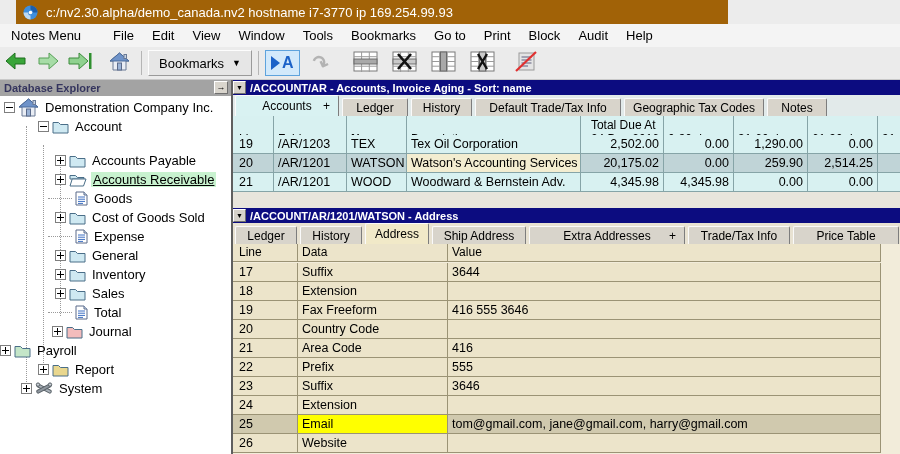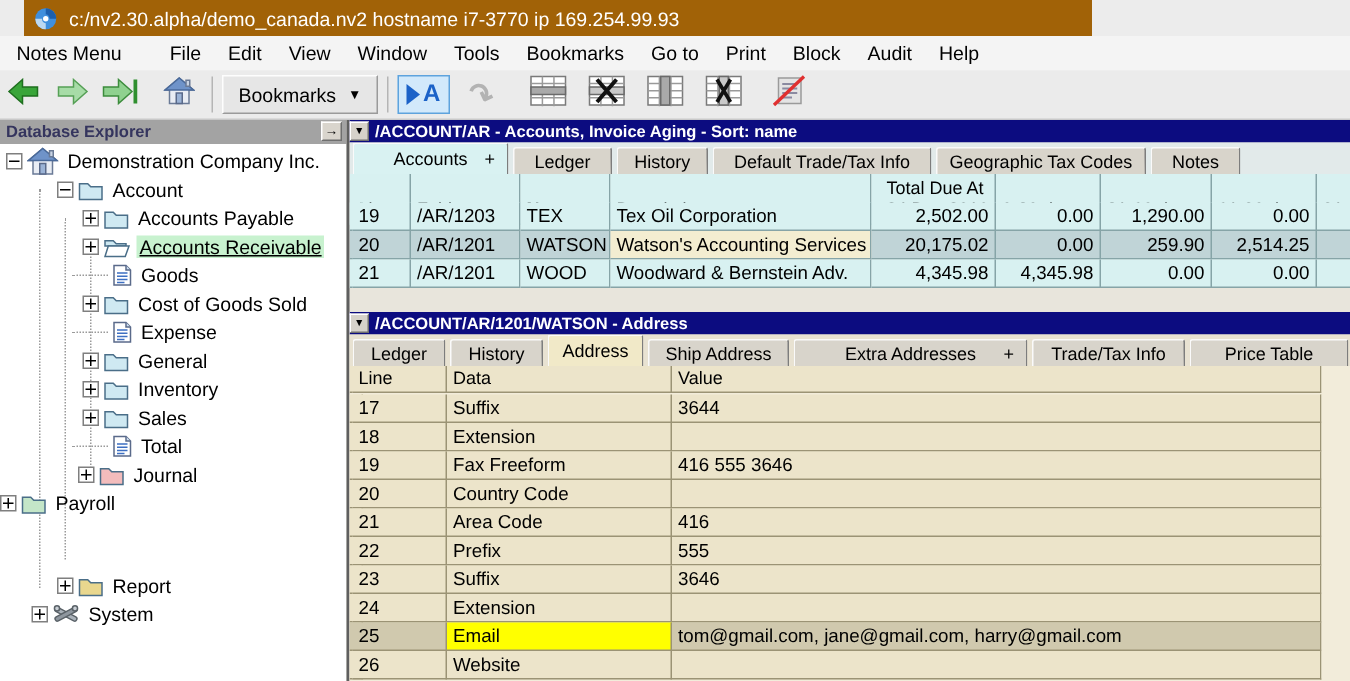--- a/index.html
+++ b/index.html
@@ -215,21 +215,21 @@
         </div>
         <div class="tree-row" style="padding-left: 38px;">
           <span class="exp"></span>
           <span class="tree-icon">
             <svg width="17" height="14" viewBox="0 0 17 14">
               <path d="M1 2.5 L6.5 2.5 L8.5 4.5 L16 4.5 L16 13 L1 13 Z" fill="#cfe9f2" stroke="#4a6e88"></path>
             </svg>
           </span>
           <span class="tree-label">Account</span>
         </div>
-        <div class="tree-row" style="padding-left: 55px;">
+        <div class="tree-row" style="padding-left: 55px; margin-top: 15px;">
           <span class="exp plus"></span>
           <span class="tree-icon">
             <svg width="17" height="14" viewBox="0 0 17 14">
               <path d="M1 2.5 L6.5 2.5 L8.5 4.5 L16 4.5 L16 13 L1 13 Z" fill="#cfe9f2" stroke="#4a6e88"></path>
             </svg>
           </span>
           <span class="tree-label">Accounts Payable</span>
         </div>
         <div class="tree-row selected" style="padding-left: 55px;">
           <span class="exp plus"></span>
@@ -321,21 +321,21 @@
         </div>
         <div class="tree-row" style=" text-align: right;">
           <span class="exp plus"></span>
           <span class="tree-icon">
             <svg width="17" height="14" viewBox="0 0 17 14">
               <path d="M1 2.5 L6.5 2.5 L8.5 4.5 L16 4.5 L16 13 L1 13 Z" fill="#c4e6c8" stroke="#4a6e88"></path>
             </svg>
           </span>
           <span class="tree-label">Payroll</span>
         </div>
-        <div class="tree-row" style="padding-left: 38px; margin-top: 36px;">
+        <div class="tree-row" style="padding-left: 38px;">
           <span class="exp plus"></span>
           <span class="tree-icon">
             <svg width="17" height="14" viewBox="0 0 17 14">
               <path d="M1 2.5 L6.5 2.5 L8.5 4.5 L16 4.5 L16 13 L1 13 Z" fill="#e9d78e" stroke="#4a6e88"></path>
             </svg>
           </span>
           <span class="tree-label">Report</span>
         </div>
         <div class="tree-row" style="padding-left: 21px;">
           <span class="exp plus"></span>

